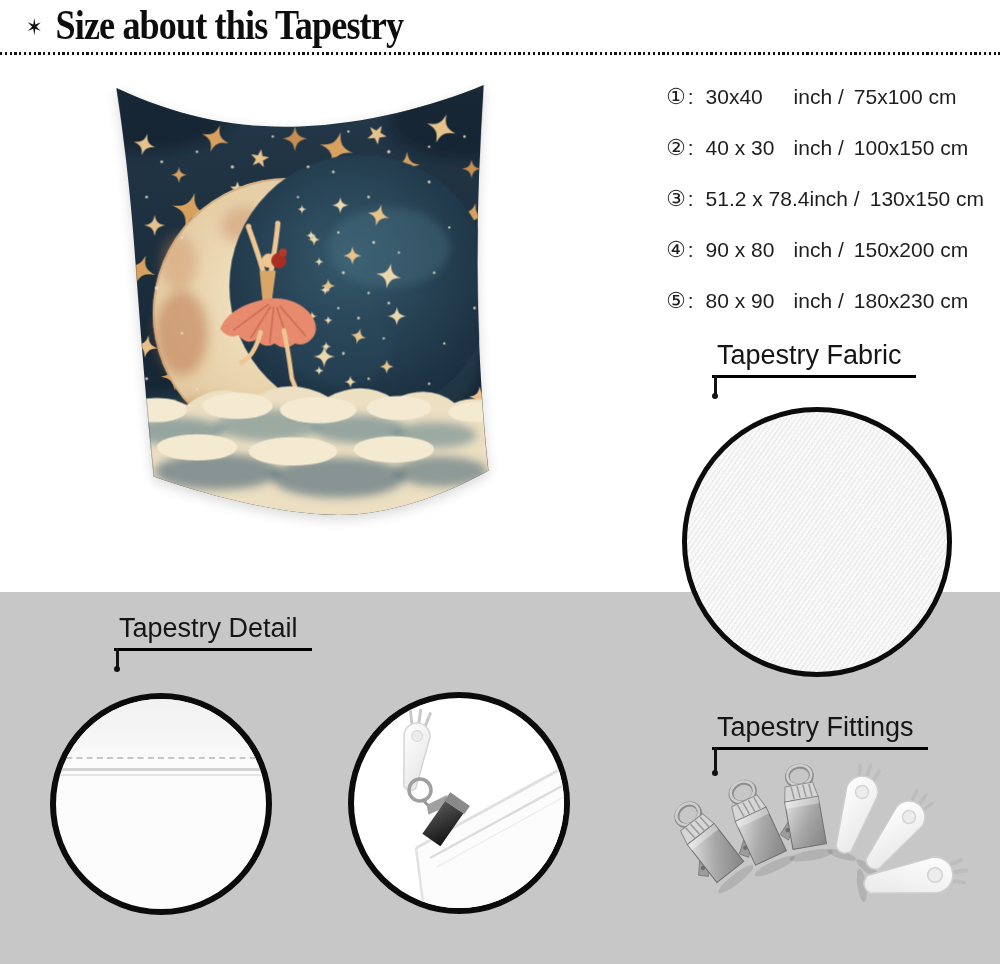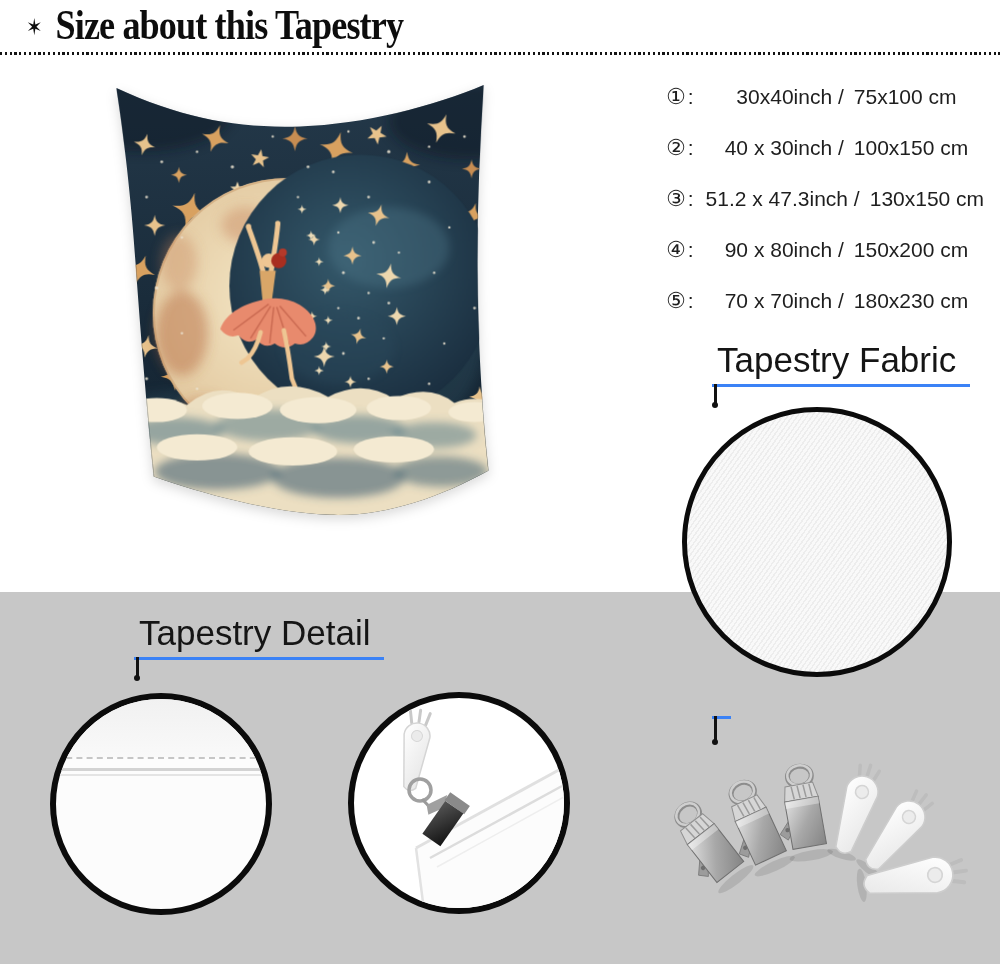--- a/index.html
+++ b/index.html
@@ -21,34 +21,34 @@
     position:absolute;top:52px;left:0;width:1000px;height:2.6px;
     background-image:repeating-linear-gradient(to right,#141414 0 2.2px,transparent 2.2px 4.8px);
   }
   
   .tapestry-svg{position:absolute;left:86px;top:76px;filter:drop-shadow(0 4px 6px rgba(0,0,0,0.15));}
   
   .size-list{position:absolute;left:666px;top:82px;color:#1e1e1e;}
   .size-row{display:flex;align-items:baseline;font-size:21px;line-height:30px;margin-bottom:21px;white-space:pre;}
   .size-row .mk{font-size:22px;}
   .size-row .sep{margin:0 12px 0 2px;}
-  .size-row .inch{min-width:88px;text-align:right;}
+  .size-row .inch{min-width:88px;}
   .size-row .unit{margin-right:10px;}
   
   .callout{
-    position:absolute;font-size:35px;color:#151515;
-    border-bottom:3px solid #3b82f6;padding:0 14px 4px 5px;white-space:nowrap;
+    position:absolute;font-size:27px;color:#151515;
+    border-bottom:3px solid #000000;padding:0 14px 4px 5px;white-space:nowrap;
   }
   .leader{position:absolute;left:2px;top:100%;width:2.5px;height:19px;background:#111;}
   .leader::after{
     content:'';position:absolute;left:-1.8px;bottom:-5px;width:6px;height:6px;
     border-radius:50%;background:#111;
   }
   .lbl-fabric{left:712px;top:340px;}
-  .lbl-detail{left:134px;top:613px;}
+  .lbl-detail{left:114px;top:613px;}
   .lbl-fittings{left:712px;top:712px;}
   .lbl-fittings .leader{height:24px;}
   
   .gray-section{position:absolute;left:0;top:592px;width:1000px;height:372px;background:#c7c7c7;}
   
   .swatch{position:absolute;border-radius:50%;box-sizing:border-box;background:#fbfbfb;overflow:hidden;}
   .fabric-circle{
     left:682px;top:407px;width:270px;height:270px;border:5px solid #0b0b0b;
     background:repeating-linear-gradient(125deg,#ededed 0 1.5px,#f9f9f9 1.5px 4px);
   }
@@ -268,27 +268,27 @@
 </svg>
 
 <div class="size-list">
   <div class="size-row">
     <span class="mk">①</span><span class="sep">:</span><span class="inch">30x40</span><span class="unit">inch /</span><span class="cm">75x100 cm</span>
   </div>
   <div class="size-row">
     <span class="mk">②</span><span class="sep">:</span><span class="inch">40 x 30</span><span class="unit">inch /</span><span class="cm">100x150 cm</span>
   </div>
   <div class="size-row">
-    <span class="mk">③</span><span class="sep">:</span><span class="inch">51.2 x 47.3</span><span class="unit">inch /</span><span class="cm">130x150 cm</span>
+    <span class="mk">③</span><span class="sep">:</span><span class="inch">51.2 x 78.4</span><span class="unit">inch /</span><span class="cm">130x150 cm</span>
   </div>
   <div class="size-row">
     <span class="mk">④</span><span class="sep">:</span><span class="inch">90 x 80</span><span class="unit">inch /</span><span class="cm">150x200 cm</span>
   </div>
   <div class="size-row">
-    <span class="mk">⑤</span><span class="sep">:</span><span class="inch">70 x 70</span><span class="unit">inch /</span><span class="cm">180x230 cm</span>
+    <span class="mk">⑤</span><span class="sep">:</span><span class="inch">80 x 90</span><span class="unit">inch /</span><span class="cm">180x230 cm</span>
   </div>
 </div>
 
 <div class="callout lbl-fabric">
   <span>Tapestry Fabric</span>
   <div class="leader"></div>
 </div>
 
 <div class="gray-section"></div>
 
@@ -334,20 +334,21 @@
     <path d="M68,101 Q74,108 80,112" stroke="#9a9a9a" stroke-width="3" fill="none"></path>
     <g transform="translate(90,124) rotate(35)">
       <path d="M-13,-24 L-24,-4 L-17,3 L-8,-12 Z" fill="#a0a0a0"></path>
       <rect x="-12" y="-28" width="24" height="10" fill="#8a8a8a"></rect>
       <rect x="-11" y="-18" width="22" height="40" fill="url(#dark)"></rect>
     </g>
   </svg>
 </div>
 
 <div class="callout lbl-fittings">
+  <span>Tapestry Fittings</span>
   <div class="leader"></div>
 </div>
 
 <svg class="fittings-svg" width="350" height="195" viewBox="0 0 350 195">
   <defs>
     <linearGradient id="metal" x1="0" y1="0" x2="1" y2="1">
       <stop offset="0" stop-color="#e2e2e2"></stop>
         <stop offset="0.5" stop-color="#a8a8a8"></stop>
         <stop offset="1" stop-color="#848484"></stop>
     </linearGradient>

